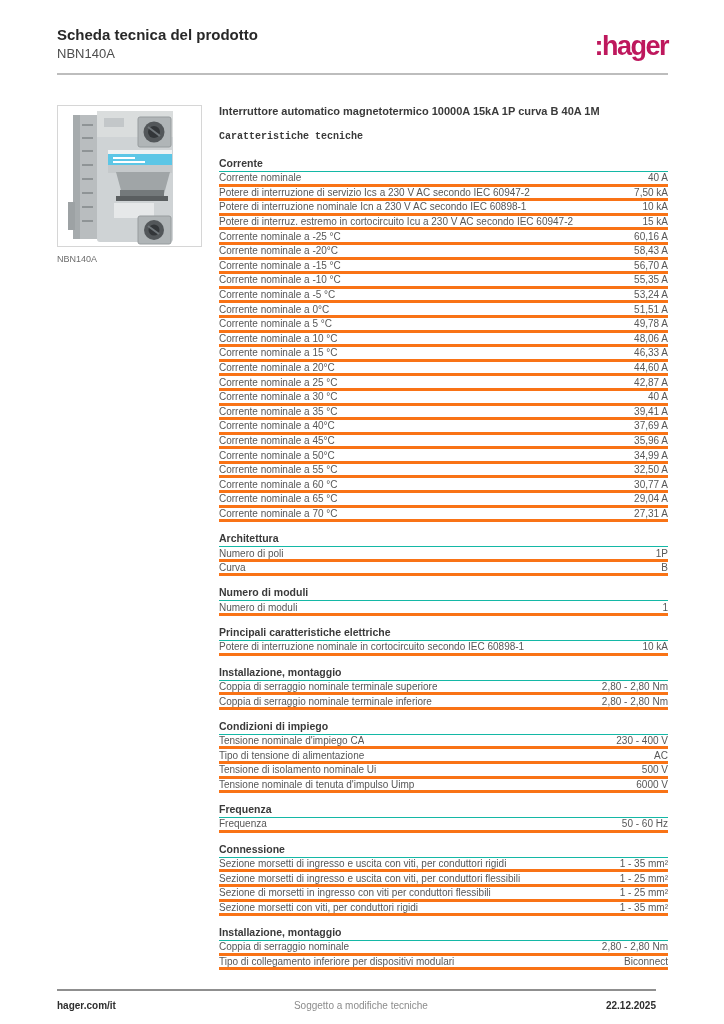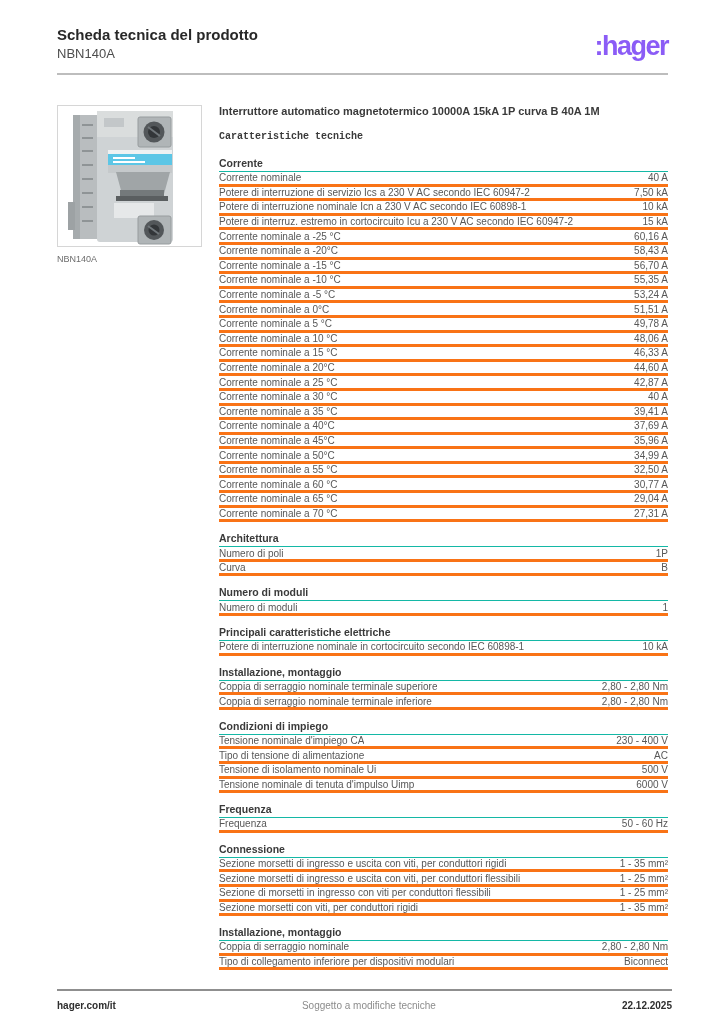--- a/index.html
+++ b/index.html
@@ -40,38 +40,38 @@
   }
   .spec-row {
     display: flex; justify-content: space-between; align-items: center;
     height: 14.6px; border-bottom: 3px solid #f97316;
     font-size: 10px; color: #575757;
   }
   .spec-label { white-space: nowrap; overflow: hidden; }
   .spec-value { white-space: nowrap; text-align: right; padding-left: 10px; }
 
   
-  .ftr { position: absolute; left: 57px; right: 52px; bottom: 13px; }
+  .ftr { position: absolute; left: 57px; right: 68px; bottom: 13px; }
   .rule-bottom { height: 2px; background: #8f8f8f; }
   .ftr-row { display: flex; justify-content: space-between; align-items: baseline; margin-top: 9px; font-size: 10px; }
   .ftr-left { font-weight: bold; color: #2e2e2e; }
   .ftr-center { color: #8c8c8c; }
   .ftr-right { font-weight: bold; color: #2e2e2e; }
 </style>
 </head>
 <body>
 
 <div class="page">
 
   <div class="hdr">
     <div>
       <h1 class="hdr-title">Scheda tecnica del prodotto</h1>
       <div class="hdr-sub">NBN140A</div>
     </div>
-    <div class="logo" id="brand-logo" style="color: #8b5cf6;">:hager</div>
+    <div class="logo" id="brand-logo" style="color: #be185d;">:hager</div>
   </div>
   <div class="rule-top"></div>
 
   <div class="content">
     <div class="left-col">
       <div class="img-box">
         <svg width="145" height="142" viewBox="0 0 145 142">
           <rect width="145" height="142" fill="#ffffff"></rect>
 
           <rect x="15" y="9" width="24" height="124" fill="#b9bdbf"></rect>

